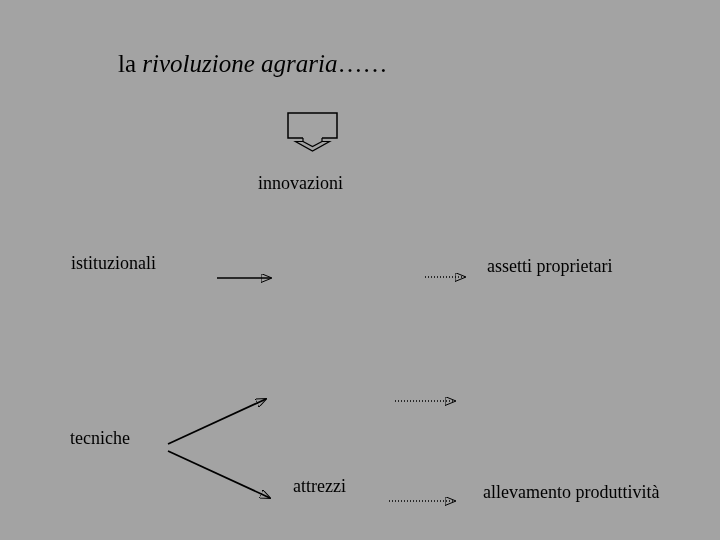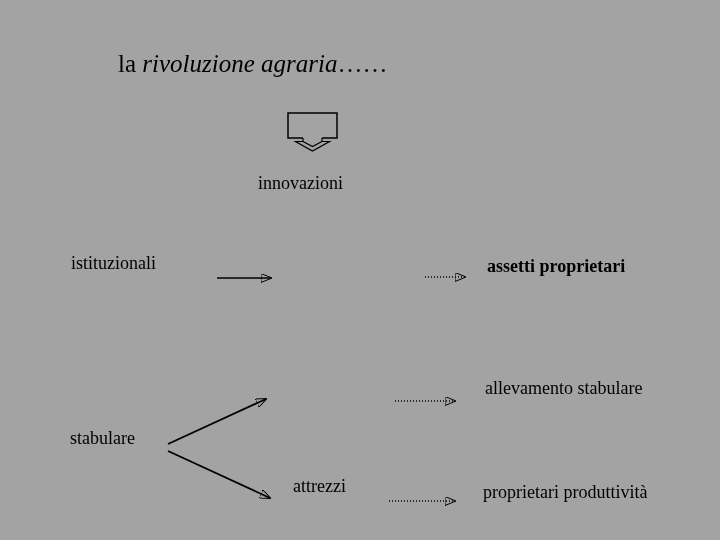--- a/index.html
+++ b/index.html
@@ -75,24 +75,23 @@
     <line x1="168" y1="444" x2="266" y2="399" stroke-width="1.8" marker-end="url(#mh)"></line>
 
     <line x1="168" y1="451" x2="270" y2="498" stroke-width="1.8" marker-end="url(#mh)"></line>
   </svg>
 
   <div class="txt" style="left:258px; top:174px;">innovazioni</div>
 
   <div class="txt" style="left:63px; top:254px;margin-left:8px;">istituzionali</div>
 
 
-  <div class="txt" style="left:487px; top:257px;font-weight:bold;">assetti proprietari</div>
+  <div class="txt" style="left:487px; top:257px;">assetti proprietari</div>
 
 
-  <div class="txt" style="left:485px; top:379px;">allevamento stabulare</div>
 
-  <div class="txt" style="left:70px; top:429px;">stabulare</div>
+  <div class="txt" style="left:70px; top:429px;">tecniche</div>
 
   <div class="txt" style="left:293px; top:477px;">attrezzi</div>
 
-  <div class="txt" style="left:483px; top:483px;">proprietari produttività</div>
+  <div class="txt" style="left:483px; top:483px;">allevamento produttività</div>
 
 </div>
 
 </body></html>

